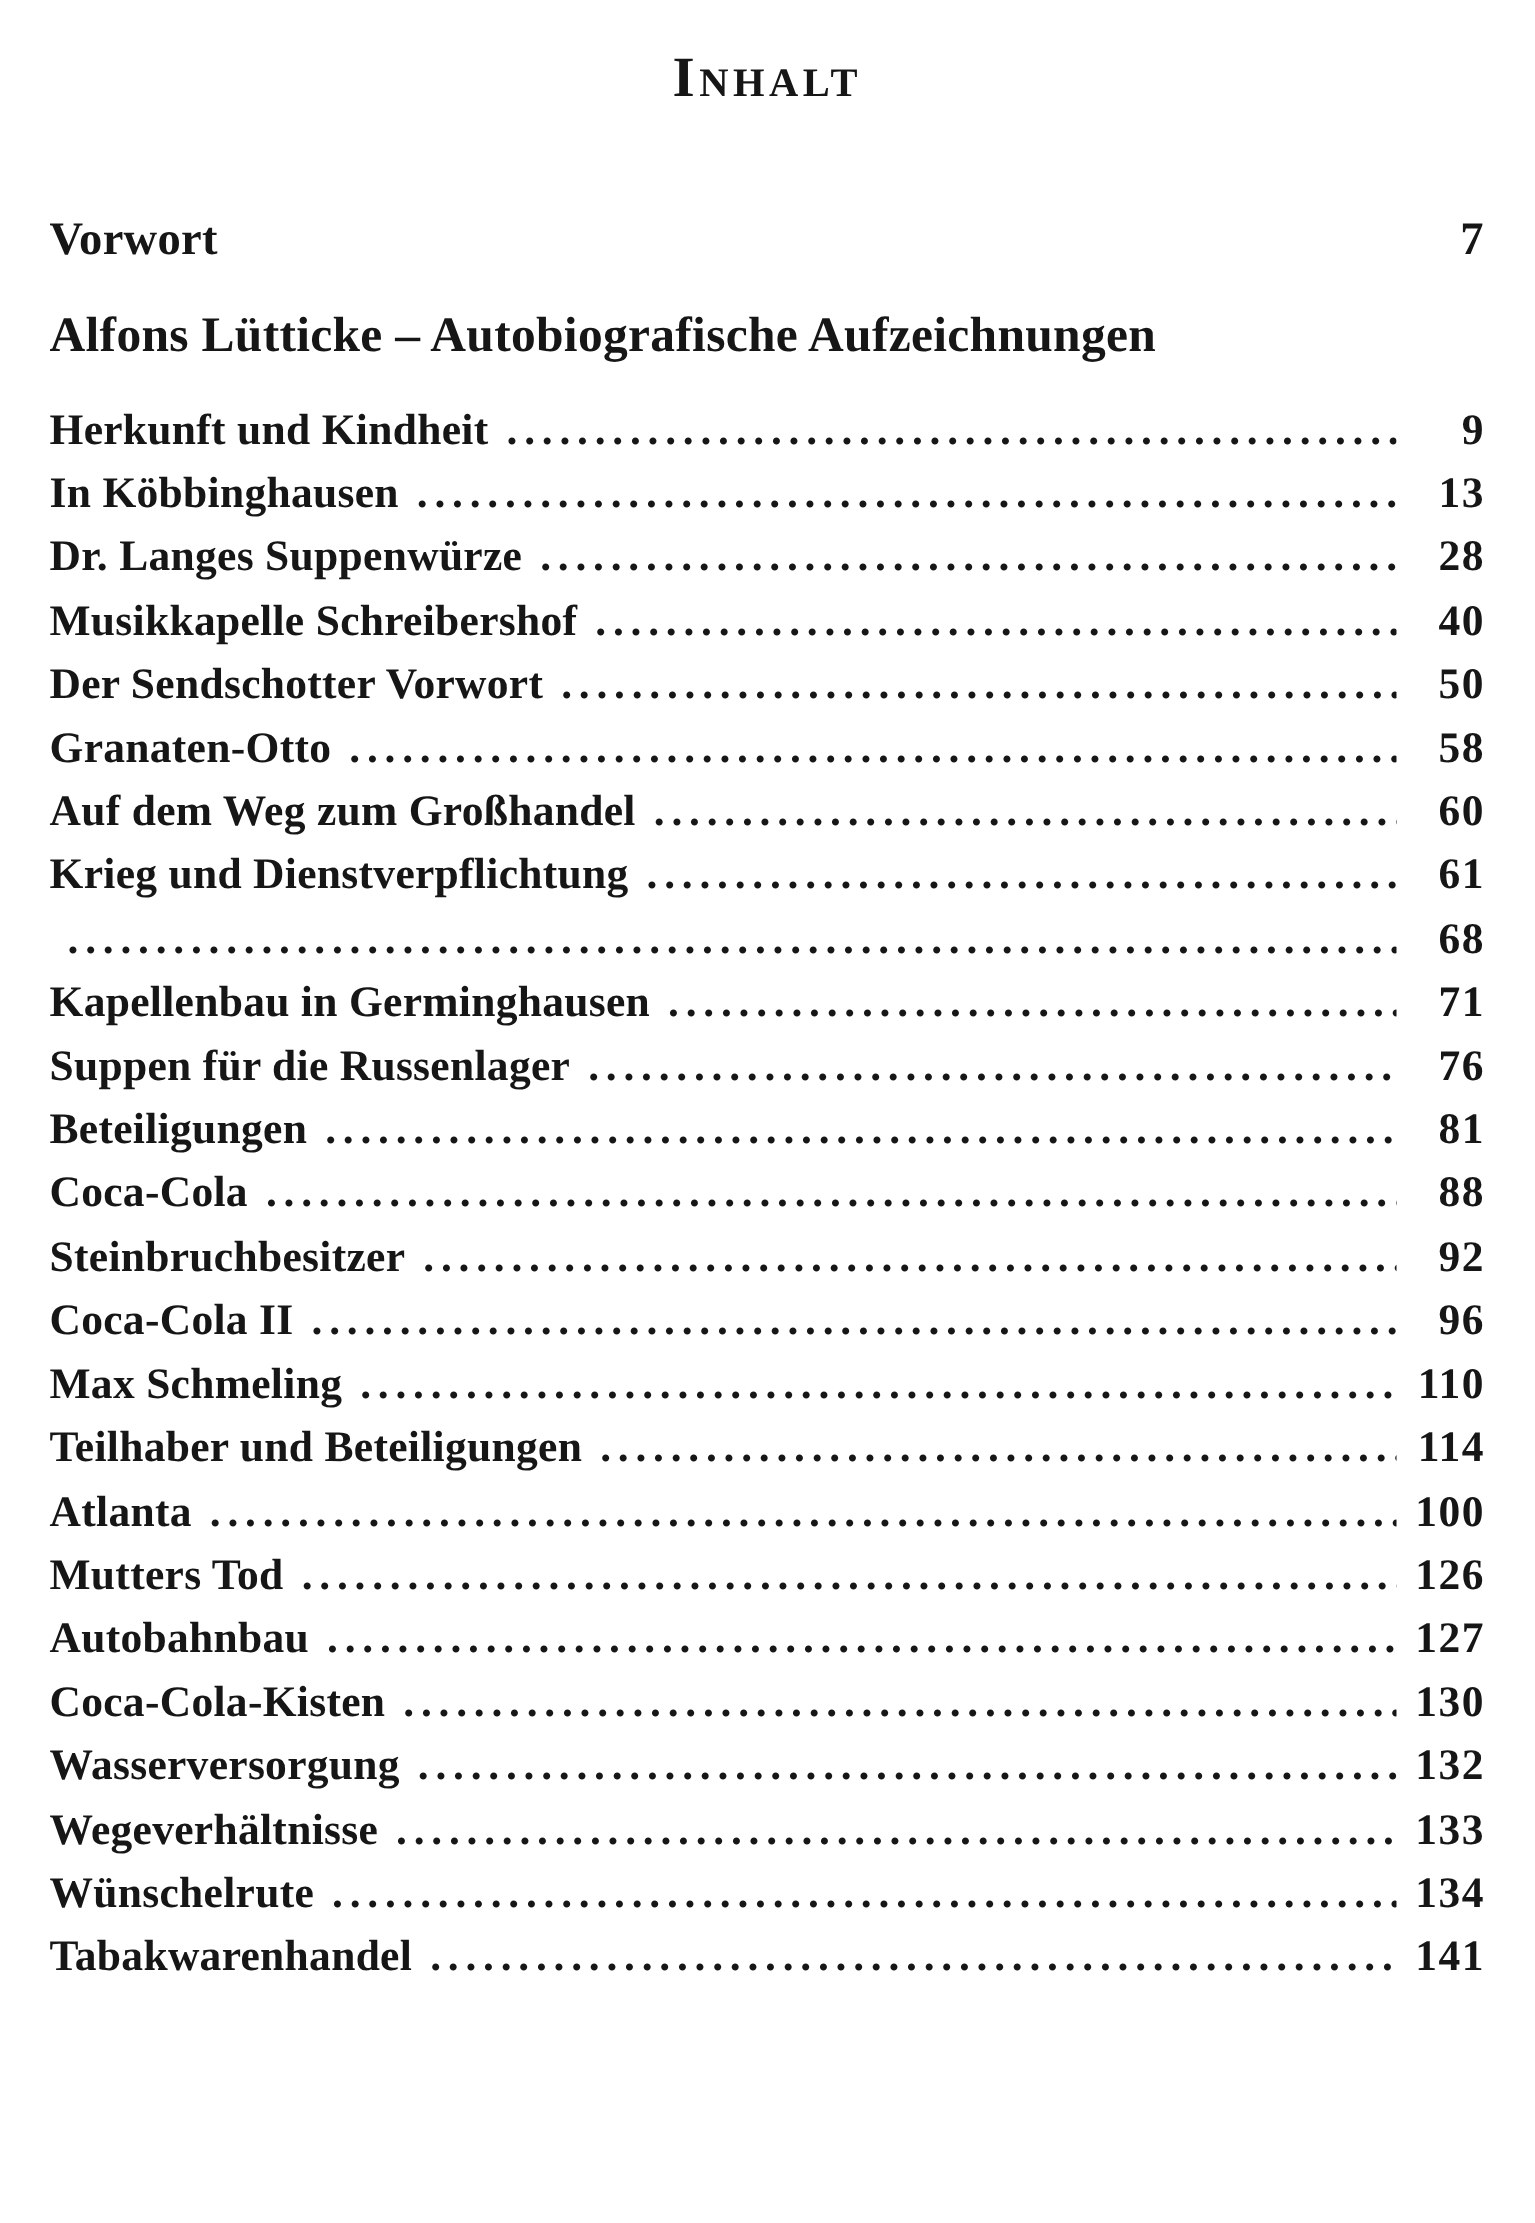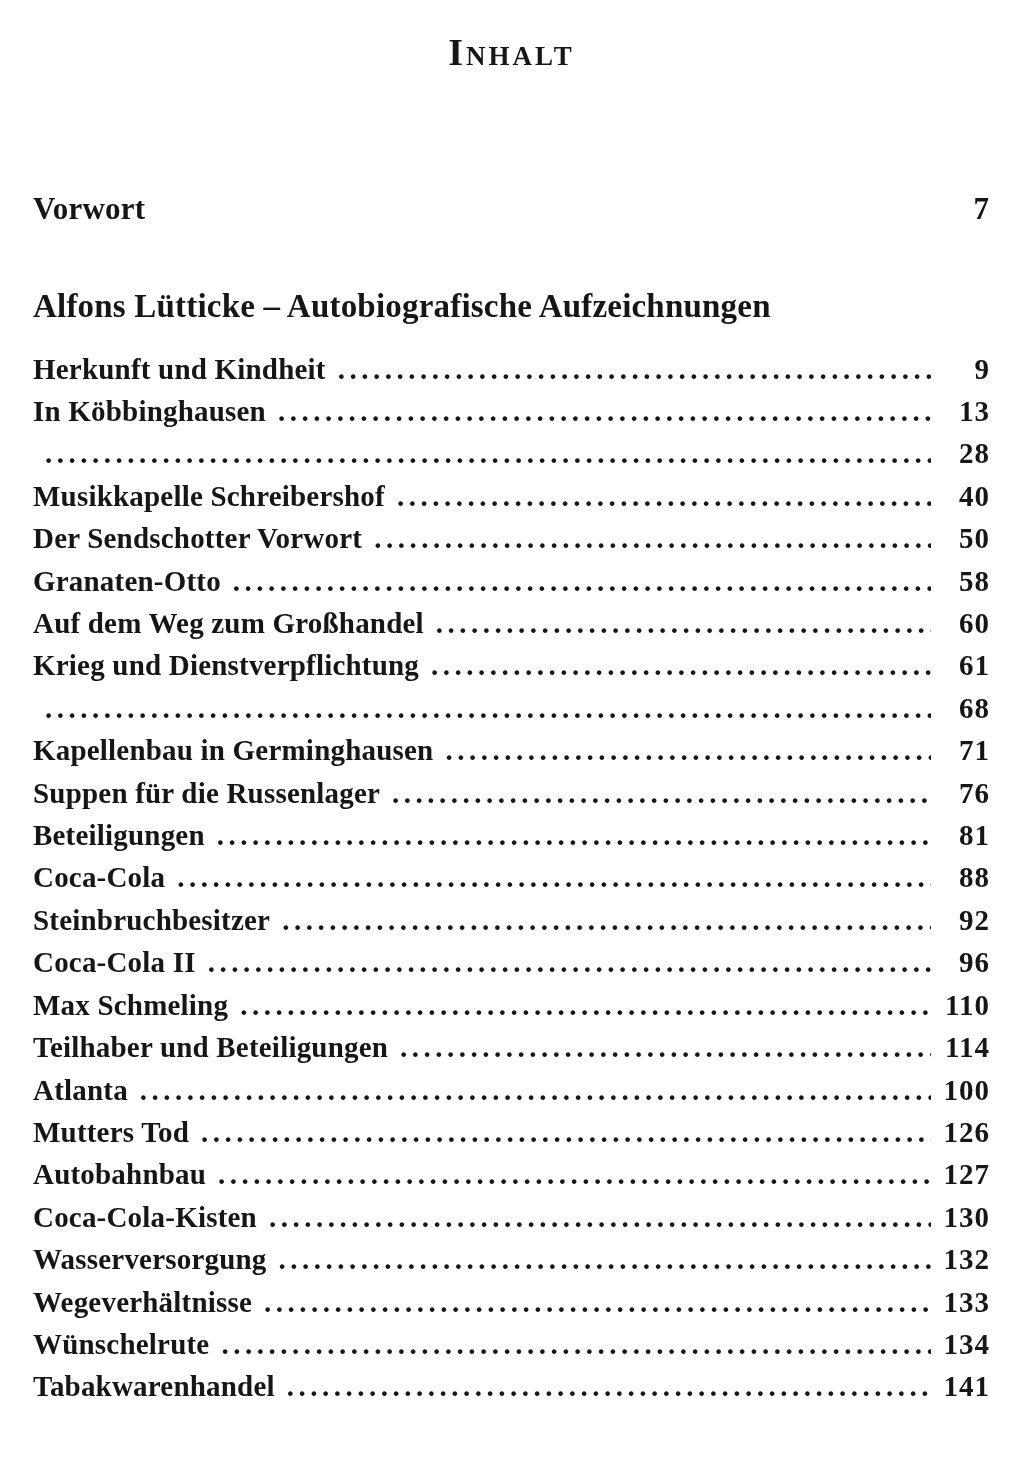--- a/index.html
+++ b/index.html
@@ -25,30 +25,30 @@
   .doc-title {
     padding-top: 30px;
     text-align: center;
     font-size: 38px;
     font-weight: 700;
     font-variant: small-caps;
     letter-spacing: 3px;
     line-height: 1.2;
   }
   .front-row {
-    margin-top: 114px;
+    margin-top: 64px;
     display: flex;
     align-items: baseline;
     font-size: 31px;
     font-weight: 700;
     line-height: 38px;
   }
   .front-row .spacer { flex: 1 1 auto; }
   .section-heading {
-    margin-top: 56px;
+    margin-top: 24px;
     font-size: 33px;
     font-weight: 700;
     letter-spacing: 0.2px;
     line-height: 44px;
   }
   .toc-list {
     margin-top: 20px;
   }
   .toc-row {
     display: flex;
@@ -106,20 +106,21 @@
     </div>
 
     <div class="toc-row">
       <span class="toc-title">In Köbbinghausen</span>
       <span class="leader"></span>
       <span class="page-num">13</span>
     </div>
 
 
     <div class="toc-row">
+      <span class="toc-title">Dr. Langes Suppenwürze</span>
       <span class="leader"></span>
       <span class="page-num">28</span>
     </div>
 
 
     <div class="toc-row">
       <span class="toc-title">Musikkapelle Schreibershof</span>
       <span class="leader"></span>
       <span class="page-num">40</span>
     </div>

